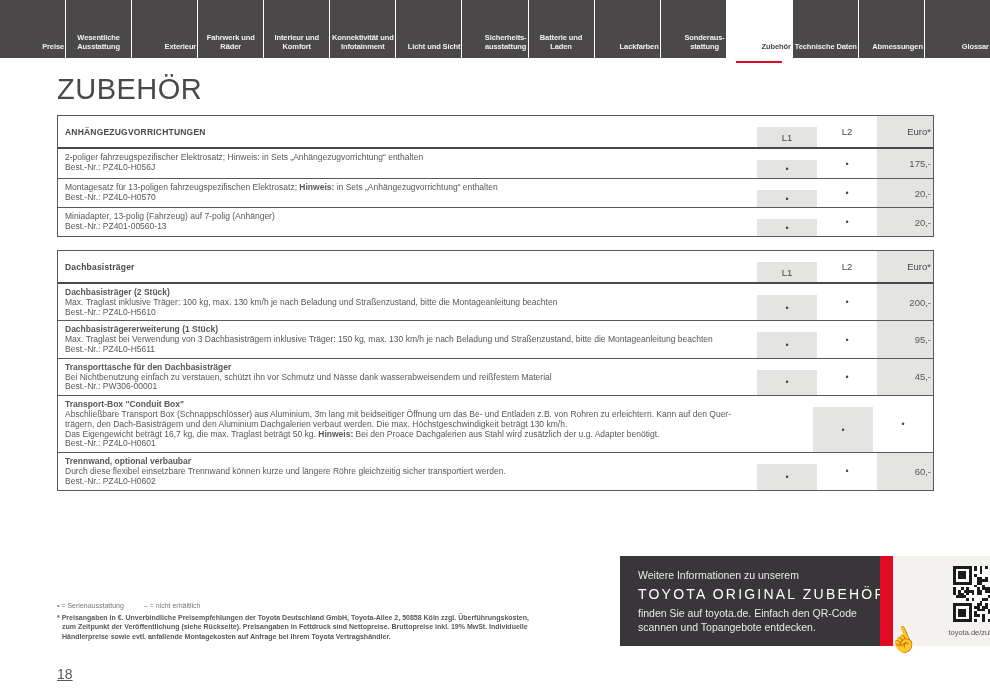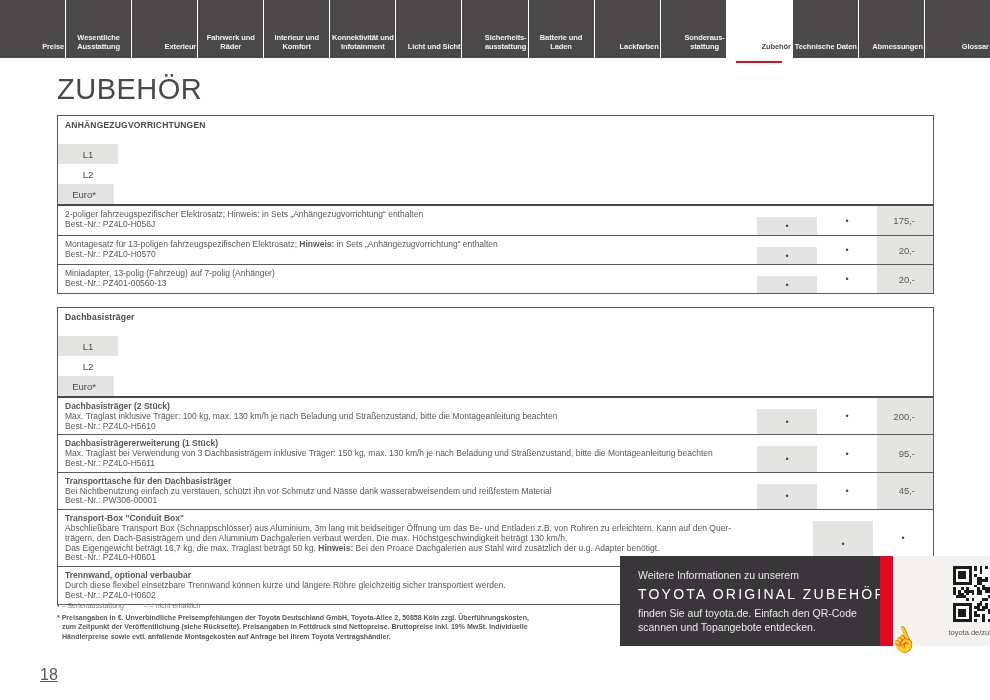--- a/index.html
+++ b/index.html
@@ -22,42 +22,42 @@
   .tab.active::after{content:"";position:absolute;left:50%;transform:translateX(-50%);
             bottom:-5px;width:46px;height:2px;background:var(--red);}
 
   
   .content{position:absolute;left:57px;top:72px;width:877px;}
   h1{font-size:29px;font-weight:400;color:var(--dark);letter-spacing:0.5px;line-height:34px;margin-bottom:9px;}
 
   .table{border:1px solid var(--line);width:877px;}
   .table + .table{margin-top:13px;}
   .trow,.thead{display:flex;align-items:stretch;}
-  .thead{border-bottom:2px solid var(--dark);flex-direction:column;}
+  .thead{border-bottom:2px solid var(--dark);}
   .trow + .trow{border-top:1px solid var(--line);}
   .c-desc{flex:1 1 auto;background:#fff;padding:4px 8px 3px 7px;}
   .c-l1,.c-l2,.c-euro{flex:0 0 auto;display:flex;align-items:center;justify-content:center;}
   .c-l1{width:60px;background:var(--grayCol);margin-top:11px;}
   .c-l2{width:60px;background:#fff;}
-  .c-euro{width:56px;background:var(--grayCol);justify-content:flex-end;padding-right:18px;}
+  .c-euro{width:56px;background:var(--grayCol);justify-content:flex-end;padding-right:2px;}
   .thead .c-desc{display:flex;align-items:center;font-size:8.5px;font-weight:bold;color:var(--dark);letter-spacing:0.2px;}
   .thead .c-l1,.thead .c-l2,.thead .c-euro{font-size:9.5px;color:var(--dark);min-height:20px;}
   .trow{min-height:29px;}
   .dline{font-size:8.5px;line-height:9.8px;color:var(--text);}
   .dline b{font-weight:bold;}
   .dot{font-size:9px;color:var(--dark);}
   .price{font-size:9.5px;color:var(--text);}
 
   
   .legend{position:absolute;left:57px;top:602px;font-size:7px;color:#7b7979;}
   .legend span + span{margin-left:18px;}
   .footnote{position:absolute;left:57px;top:613px;width:575px;}
   .footnote div{font-size:7px;line-height:9.3px;font-weight:bold;color:var(--text);}
   .footnote div.cont{padding-left:5px;}
-  .pagenum{position:absolute;left:40px;top:666px;font-size:16px;color:var(--text);text-decoration:underline;}
+  .pagenum{position:absolute;left:57px;top:666px;font-size:14px;color:var(--text);text-decoration:underline;}
 
   
   .promo{position:absolute;left:620px;top:556px;width:448px;height:90px;display:flex;}
   .promo-dark{width:260px;background:var(--promoDark);padding:13px 0 0 18px;}
   .p-intro{font-size:10.5px;color:#e9e9e9;margin-bottom:5px;}
   .p-title{font-size:14px;font-weight:400;color:#fff;letter-spacing:2.2px;white-space:nowrap;margin-bottom:5px;}
   .p-body{font-size:10.5px;line-height:13.5px;color:#e9e9e9;width:232px;}
   .promo-stripe{width:13px;background:var(--red);}
   .promo-light{flex:1 1 auto;background:var(--promoLight);display:flex;flex-direction:column;align-items:center;padding-top:10px;}
   .qr{width:56px;height:56px;background:#fff;shape-rendering:crispEdges;}

